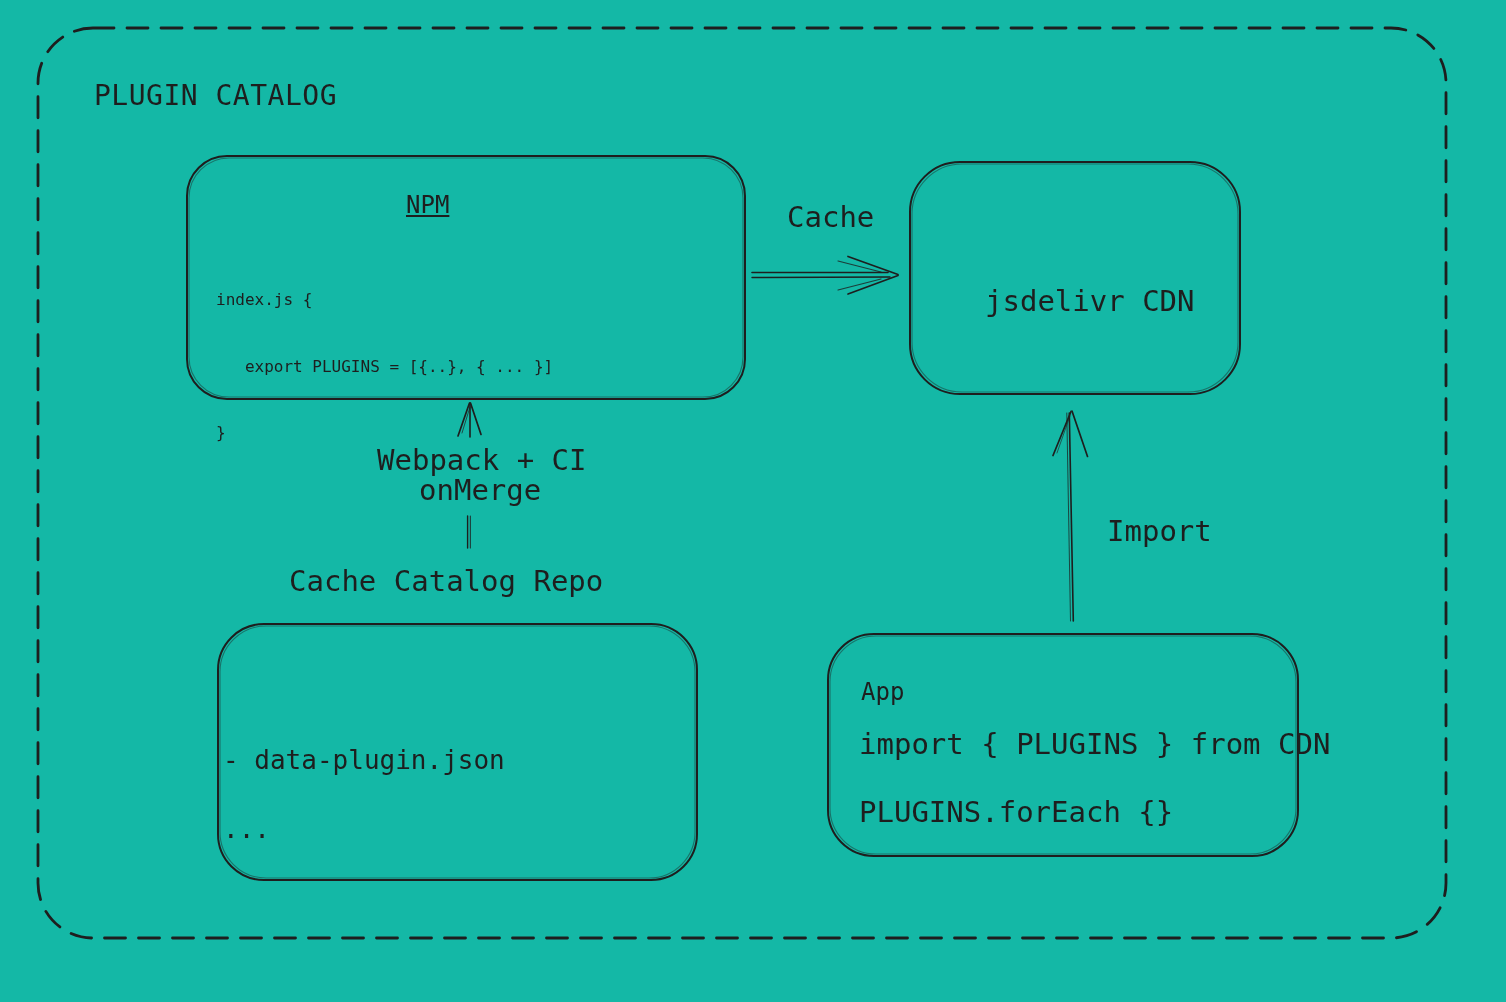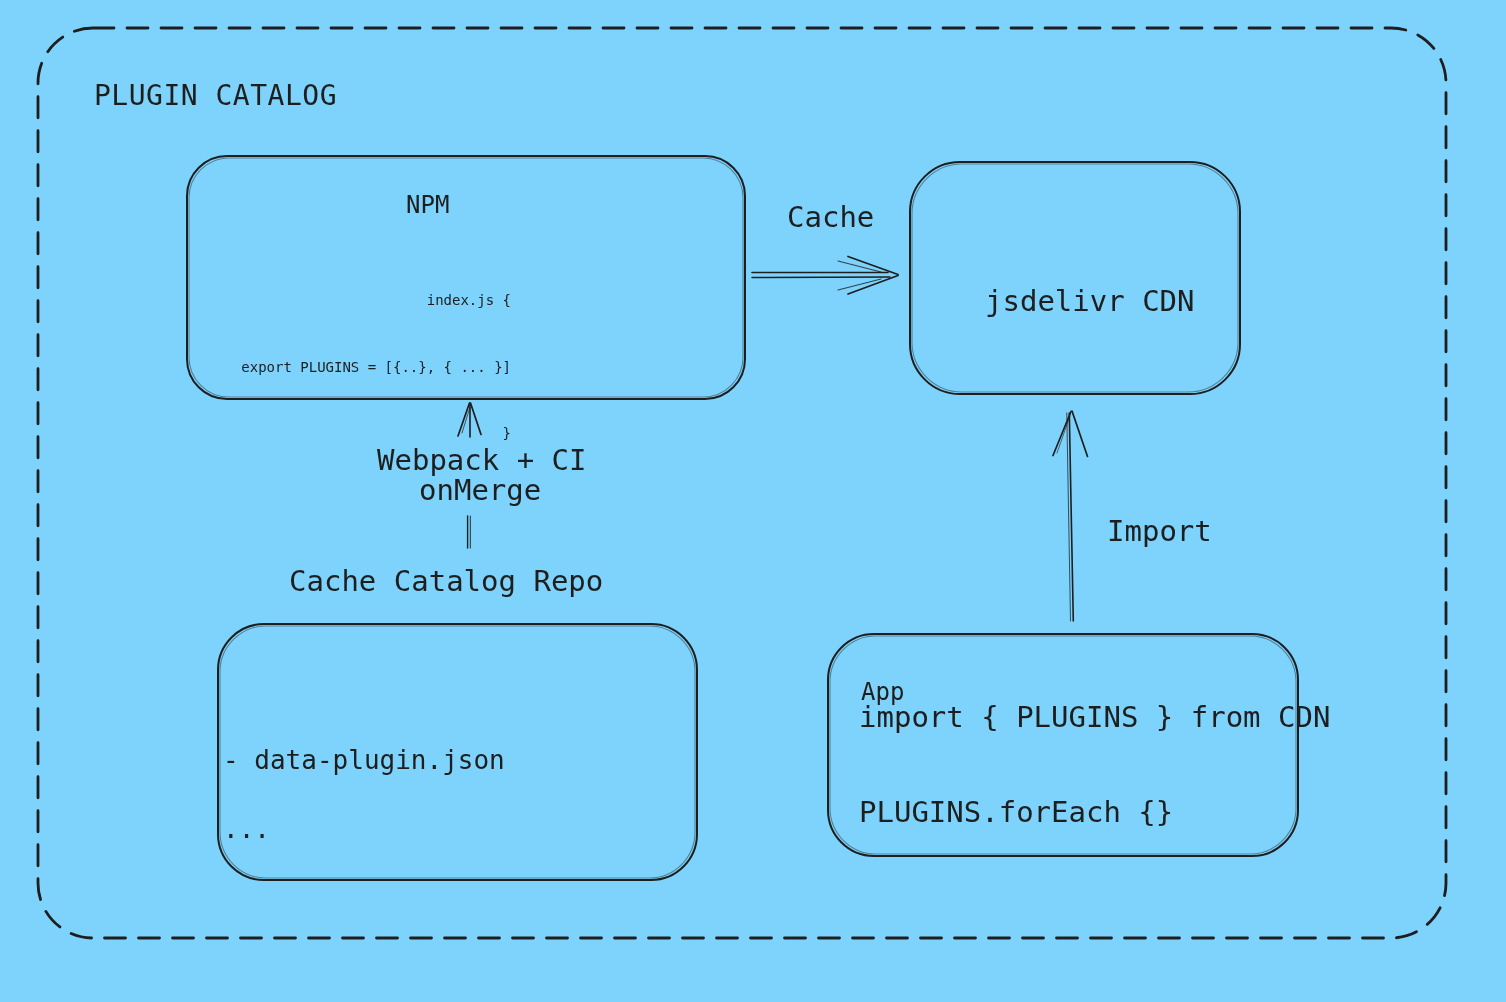--- a/index.html
+++ b/index.html
@@ -4,41 +4,41 @@
 <style>
   html, body {
     margin: 0;
     padding: 0;
     background: #ffffff;
   }
   .canvas {
     position: relative;
     width: 1506px;
     height: 1002px;
-    background: #7dd3fc;
+    background: #14b8a6;
     font-family: "DejaVu Sans Mono", "Liberation Mono", monospace;
     color: #1e1e1e;
     overflow: hidden;
   }
   .shapes {
     position: absolute;
     left: 0; top: 0;
     width: 1506px; height: 1002px;
   }
   .txt {
     position: absolute;
     white-space: pre;
     line-height: 1.15;
     color: #1e1e1e;
   }
   .fs28 { font-size: 28px; letter-spacing: 0.5px; }
   .fs25 { font-size: 29px; }
   .fs24 { font-size: 24px; }
   .code-block .line { white-space: pre; }
-  .npm-code .line { line-height: 30px; font-size: 14px; text-align: right; }
+  .npm-code .line { line-height: 30px; font-size: 16px; }
   .repo-files .line { line-height: 32.5px; font-size: 26px; }
 </style>
 </head>
 <body>
 
 <div class="canvas">
 
   <svg class="shapes" viewBox="0 0 1506 1002" fill="none" stroke="#1e1e1e" stroke-linecap="round" stroke-linejoin="round">
 
     <rect x="38" y="28" width="1408" height="910" rx="55" stroke-width="2.8" stroke-dasharray="21 13"></rect>
@@ -85,21 +85,21 @@
       <path d="M1073.3,621 L1069.3,413" stroke-width="1.6"></path>
       <path d="M1070.5,621 L1066.8,413" stroke-width="1" opacity="0.75"></path>
       <path d="M1053,455.5 L1071,411.5" stroke-width="1.7"></path>
       <path d="M1087.5,456.5 L1072,411" stroke-width="1.7"></path>
       <path d="M1057,453 L1070,416" stroke-width="1" opacity="0.6"></path>
     </g>
   </svg>
 
   <div class="txt fs28" style="left:94px; top:80px;">PLUGIN CATALOG</div>
 
-  <div class="txt fs24" style="left:406px; top:192px;">NPM</div>
+  <div class="txt fs24" style="left:406px; top:192px;text-decoration:underline;">NPM</div>
 
   <div class="txt code-block npm-code" style="left:216px; top:248px;">
     <div class="line">index.js {</div>
     <div class="line">   export PLUGINS = [{..}, { ... }]</div>
     <div class="line">}</div>
   </div>
 
   <div class="txt fs25" style="left:985px; top:261px;margin-top:24px;">jsdelivr CDN</div>
 
   <div class="txt fs25" style="left:787px; top:201px;">Cache</div>
@@ -108,18 +108,18 @@
   <div class="txt fs25" style="left:419px; top:474px;">onMerge</div>
 
   <div class="txt fs25" style="left:289px; top:565px;">Cache Catalog Repo</div>
 
   <div class="txt code-block repo-files" style="left:223px; top:707px;">
     <div class="line">- data-plugin.json</div>
     <div class="line">...</div>
   </div>
 
   <div class="txt fs24" style="left:861px; top:679px;">App</div>
-  <div class="txt fs25" style="left:859px; top:701px;">import { PLUGINS } from CDN</div>
+  <div class="txt fs25" style="left:859px; top:728px;">import { PLUGINS } from CDN</div>
   <div class="txt fs25" style="left:859px; top:796px;">PLUGINS.forEach {}</div>
 
   <div class="txt fs25" style="left:1107px; top:515px;">Import</div>
 
 </div>
 
 </body></html>

